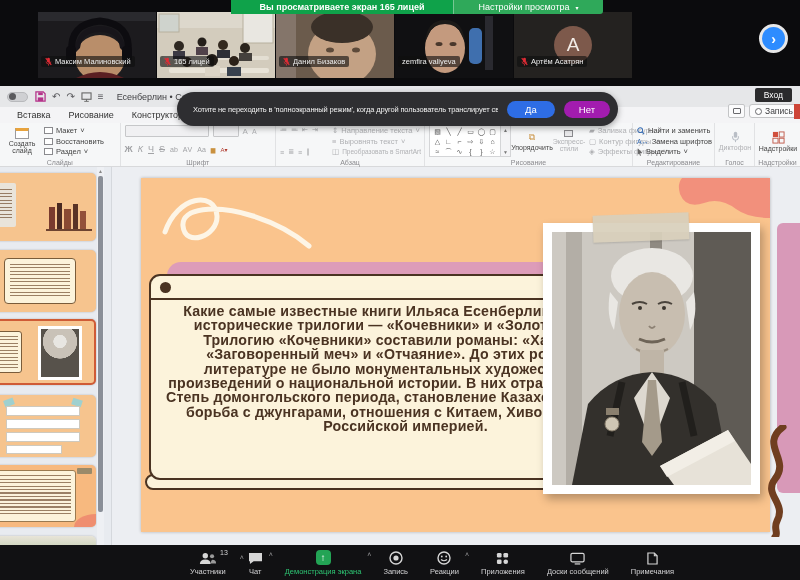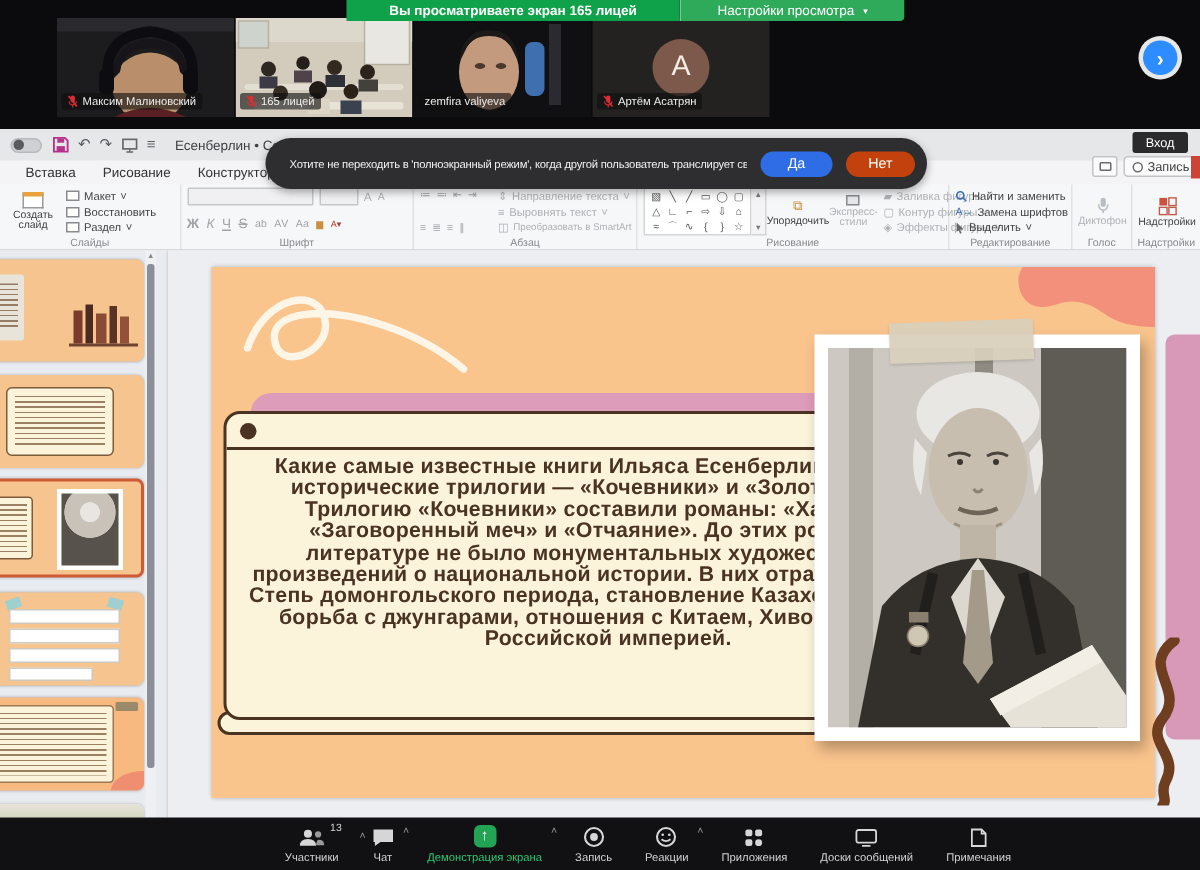--- a/index.html
+++ b/index.html
@@ -8,21 +8,21 @@
 #app{position:relative;width:800px;height:580px;background:#e9ebee;overflow:hidden}
 
 
 .video-strip{position:absolute;left:0;top:0;width:800px;height:86px;background:#0b0b0d}
 .green-banner{position:absolute;left:231px;top:0;height:14px;display:flex;z-index:30;font-size:9px;color:#fff}
 .banner-msg{background:#0FA24A;width:222px;display:flex;align-items:center;justify-content:center;font-weight:bold;white-space:nowrap}
 .banner-btn{background:#2FA95A;width:150px;display:flex;align-items:center;justify-content:center;gap:6px;white-space:nowrap;border-left:1px solid rgba(255,255,255,.35);border-radius:0 0 3px 0;cursor:pointer}
 .tiles{position:absolute;left:38px;top:12px;display:flex;gap:1px}
 .tile{position:relative;width:118px;height:66px;background:#161618;overflow:hidden}
 .tile svg{display:block;width:100%;height:100%}
-.name-tag{position:absolute;left:3px;bottom:5px;display:flex;align-items:center;gap:3px;background:rgba(15,15,15,.62);border-radius:2px;padding:1px 4px;color:#ededed;font-size:7.5px;white-space:nowrap;max-width:110px;overflow:hidden;z-index:2}
+.name-tag{position:absolute;left:3px;bottom:11px;display:flex;align-items:center;gap:3px;background:rgba(15,15,15,.62);border-radius:2px;padding:1px 4px;color:#ededed;font-size:7.5px;white-space:nowrap;max-width:110px;overflow:hidden;z-index:2}
 .avatar-circle{position:absolute;left:50%;top:50%;transform:translate(-50%,-50%);width:38px;height:38px;border-radius:50%;background:#7d594b;color:#f3ede8;display:flex;align-items:center;justify-content:center;font-size:19px}
 .tile-6-bg{position:absolute;inset:0;background:#242220}
 .conn-dot{width:7px;height:7px;border-radius:50%;background:#3fae4d;border:1px solid #2c7d37}
 .next-btn{position:absolute;right:15px;top:27px;width:23px;height:23px;border-radius:50%;background:#2D8CFF;color:#fff;display:flex;align-items:center;justify-content:center;font-size:14px;font-weight:bold;cursor:pointer;box-shadow:0 0 0 3px rgba(255,255,255,.9)}
 
 
 .ppt{position:absolute;left:0;top:86px;width:800px;height:459px;background:#f4f4f6}
 .ppt-titlebar{position:absolute;left:0;top:0;width:800px;height:21px;background:#e6e7e9;display:flex;align-items:center;padding-left:7px;gap:7px}
 .toggle{width:21px;height:10px;border-radius:5px;background:#cfd0d3;border:1px solid #b8b9bc;position:relative}
 .toggle::after{content:"";position:absolute;left:1px;top:0.5px;width:7px;height:7px;border-radius:50%;background:#5a5a5e}
@@ -52,21 +52,21 @@
 .dis{color:#b0b1b4}
 .shapes-box{border:1px solid #d4d5d7;background:#fff;display:grid;grid-template-columns:repeat(6,11px);grid-auto-rows:10px;padding:1px 2px;font-size:7px;color:#555;line-height:10px;text-align:center;cursor:pointer}
 .shape-scroll{display:flex;flex-direction:column;justify-content:space-between;border:1px solid #d4d5d7;border-left:none;background:#f4f4f6;font-size:5px;color:#777;padding:1px 2px;cursor:pointer}
 .vlist{display:flex;flex-direction:column;justify-content:space-between;padding:1px 0}
 .vlist .smallbtn svg{flex:none}
 
 
 .dialog{position:absolute;left:177px;top:92px;width:441px;height:34px;background:#2e2e31;border-radius:17px;display:flex;align-items:center;padding:0 8px 0 16px;gap:9px;z-index:40;box-shadow:0 2px 6px rgba(0,0,0,.35)}
 .dialog-text{color:#f0f0f0;font-size:7.5px;letter-spacing:-.15px;white-space:nowrap;overflow:hidden;flex:1}
 .btn-yes{background:#2E6DE5;color:#fff;font-size:9.5px;padding:3px 18px;border-radius:11px;cursor:pointer;flex:none}
-.btn-no{background:#c2410c;color:#fff;font-size:9.5px;padding:3px 15px;border-radius:11px;cursor:pointer;flex:none}
+.btn-no{background:#a21caf;color:#fff;font-size:9.5px;padding:3px 15px;border-radius:11px;cursor:pointer;flex:none}
 
 
 .workspace{position:absolute;left:0;top:81px;width:800px;height:378px;background:#eceef2}
 .sidebar{position:absolute;left:0;top:0;width:112px;height:378px;background:#e8ebf0;border-right:1px solid #d5d8dd;overflow:hidden}
 .thumb{position:absolute;left:-14px;width:110px;height:62px;border-radius:5px;background:#f6c48e;overflow:hidden;cursor:pointer;box-shadow:0 0 2px rgba(0,0,0,.25)}
 .thumb.sel{border:2px solid #cf5b36}
 .t-lines{background:repeating-linear-gradient(to bottom,#7b5a3d 0,#7b5a3d 1px,transparent 1px,transparent 3.5px);opacity:.75}
 .scrollbar{position:absolute;left:97px;top:0;width:7px;height:378px;background:#eef0f4}
 .scroll-up{position:absolute;left:0;top:0;width:7px;height:8px;color:#888;font-size:5px;text-align:center;line-height:8px}
 .scroll-thumb{position:absolute;left:1px;top:9px;width:5px;height:336px;background:#8a8f98;border-radius:2px}
@@ -155,20 +155,39 @@
           <svg width="7" height="9" viewBox="0 0 10 13">
               <rect x="3" y="1" width="4" height="7" rx="2" fill="#e02b35"></rect>
               <path d="M1.5 6.5 Q1.5 10 5 10 Q8.5 10 8.5 6.5" stroke="#e02b35" fill="none"></path>
               <line x1="5" y1="10" x2="5" y2="12.5" stroke="#e02b35"></line>
               <line x1="1" y1="1.5" x2="9" y2="11.5" stroke="#e02b35" stroke-width="1.6"></line>
             </svg>
           <span>165 лицей</span>
         </div>
       </div>
 
+      <div class="tile">
+        <svg viewBox="0 0 118 66">
+          <rect width="118" height="66" fill="#6b5b4c"></rect>
+          <rect x="0" y="0" width="20" height="66" fill="#84756a"></rect>
+          <ellipse cx="66" cy="42" rx="34" ry="31" fill="#c3a184"></ellipse>
+          <ellipse cx="66" cy="15" rx="31" ry="16" fill="#3a3028"></ellipse>
+          <ellipse cx="54" cy="38" rx="4" ry="2.5" fill="#5d4a3a"></ellipse>
+          <ellipse cx="80" cy="38" rx="4" ry="2.5" fill="#5d4a3a"></ellipse>
+        </svg>
+        <div class="name-tag">
+          <svg width="7" height="9" viewBox="0 0 10 13">
+              <rect x="3" y="1" width="4" height="7" rx="2" fill="#e02b35"></rect>
+              <path d="M1.5 6.5 Q1.5 10 5 10 Q8.5 10 8.5 6.5" stroke="#e02b35" fill="none"></path>
+              <line x1="5" y1="10" x2="5" y2="12.5" stroke="#e02b35"></line>
+              <line x1="1" y1="1.5" x2="9" y2="11.5" stroke="#e02b35" stroke-width="1.6"></line>
+            </svg>
+          <span>Данил Бизаков</span>
+        </div>
+      </div>
 
 
       <div class="tile">
         <svg viewBox="0 0 118 66">
           <rect width="118" height="66" fill="#101012"></rect>
           <ellipse cx="50" cy="36" rx="20" ry="25" fill="#c49a7e"></ellipse>
           <path d="M30 30 Q32 8 50 8 Q68 8 70 30 L66 22 Q62 12 50 12 Q38 12 34 22Z" fill="#1c1a18"></path>
           <ellipse cx="44" cy="32" rx="3.5" ry="2" fill="#4a382c"></ellipse>
           <ellipse cx="58" cy="32" rx="3.5" ry="2" fill="#4a382c"></ellipse>
           <rect x="74" y="16" width="13" height="36" rx="5" fill="#3f6fae"></rect>

